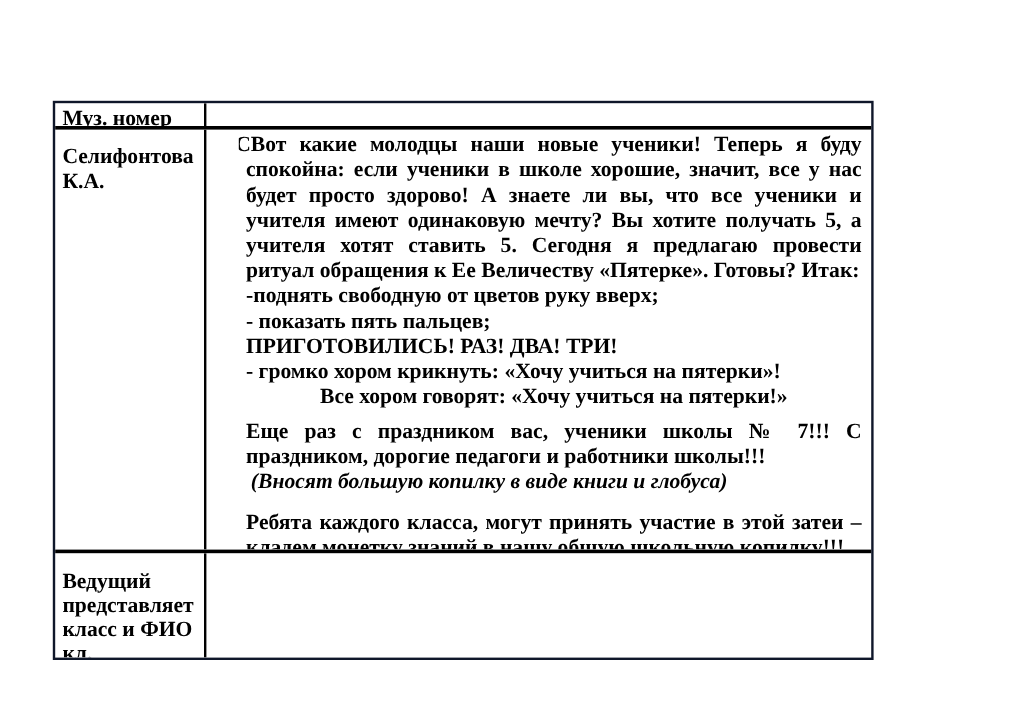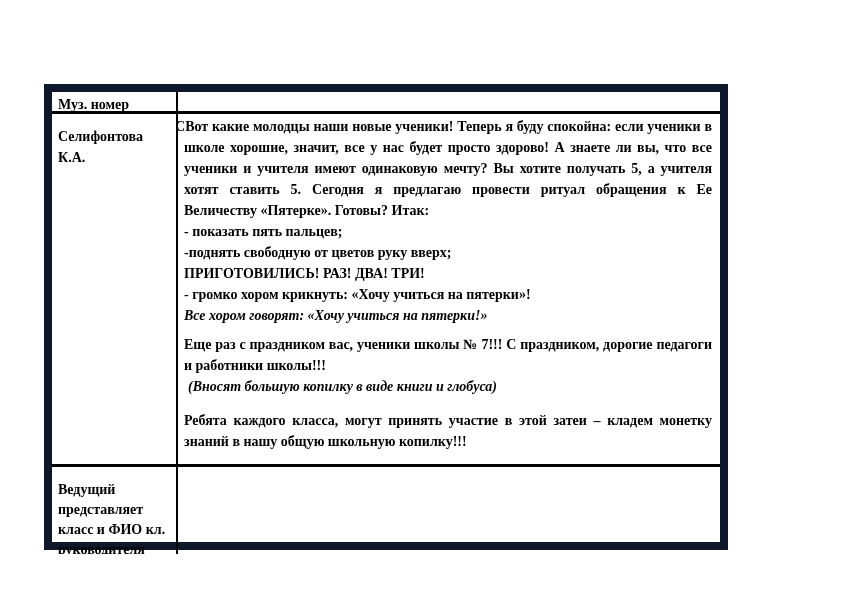--- a/index.html
+++ b/index.html
@@ -12,46 +12,46 @@
     color: #000000;
     font-family: "Liberation Serif", "DejaVu Serif", serif;
     overflow: hidden;
   }
   .doc-table {
     position: absolute;
     left: 44px;
     top: 84px;
     width: 684px;
     height: 466px;
-    border: 8px solid #0f172a;
-    font-size: 14px;
+    border: 2px solid #0f172a;
+    font-size: 18px;
     font-weight: bold;
     line-height: 21px;
   }
   .tr { display: flex; width: 100%; overflow: hidden; }
   .row-header { height: 22px; border-bottom: 3px solid #000000; }
-  .row-main   { height: 353px; border-bottom: 3px solid #000000; }
+  .row-main   { height: 353px; border-bottom: 3px solid #000000; gap: 27px; }
   .row-last   { height: 87px; }
   .c1 {
     width: 126px;
     border-right: 2px solid #000000;
     padding: 2px 6px 0 6px;
     overflow: hidden;
   }
   .c2 {
     flex: 1;
     padding: 2px 8px 0 6px;
     overflow: hidden;
   }
   .speaker-r2 { padding-top: 12px; }
   .speaker-r3 { padding-top: 13px; line-height: 20px; }
   .j { text-align: justify; }
   .hang { display: inline; margin-left: -9px; }
   .itl  { font-style: italic; font-weight: bold; padding-left: 4px; }
-  .itl-b { font-style: italic; font-weight: bold; }
+  .itl-b { font-weight: bold; text-align: center; }
   .sp8  { height: 8px; }
   .sp11 { height: 11px; }
   .sp13 { height: 13px; }
 </style>
 </head>
 <body>
 
 <div class="page">
   <div class="doc-table">
 
@@ -63,22 +63,22 @@
         <span></span>
       </div>
     </div>
 
     <div class="tr row-main">
       <div class="c1 speaker-r2">
         <span>Селифонтова К.А.</span>
       </div>
       <div class="c2">
         <p class="j"><span class="hang">С</span><span>Вот какие молодцы наши новые ученики! Теперь я буду спокойна: если ученики в школе хорошие, значит, все у нас будет просто здорово!  А знаете ли вы, что все ученики и учителя имеют одинаковую мечту? Вы хотите получать 5, а учителя хотят ставить 5. Сегодня я предлагаю провести ритуал обращения к Ее Величеству «Пятерке». Готовы? Итак:</span></p>
+        <div>-поднять свободную от цветов руку вверх;</div>
         <div>- показать пять пальцев;</div>
-        <div>-поднять свободную от цветов руку вверх;</div>
         <div>ПРИГОТОВИЛИСЬ! РАЗ! ДВА! ТРИ!</div>
         <div>- громко хором крикнуть: «Хочу учиться на пятерки»!</div>
         <div class="itl-b">Все хором говорят: «Хочу учиться на пятерки!»</div>
         <div class="sp8"></div>
         <p class="j">Еще раз с праздником вас, ученики школы № 7!!! С праздником, дорогие педагоги  и работники школы!!!</p>
         <div class="itl">(Вносят большую копилку в виде книги и глобуса)</div>
         <div class="sp13"></div>
         <p class="j">Ребята каждого класса, могут принять участие в этой затеи – кладем  монетку знаний в нашу общую школьную копилку!!!</p>
       </div>
     </div>

